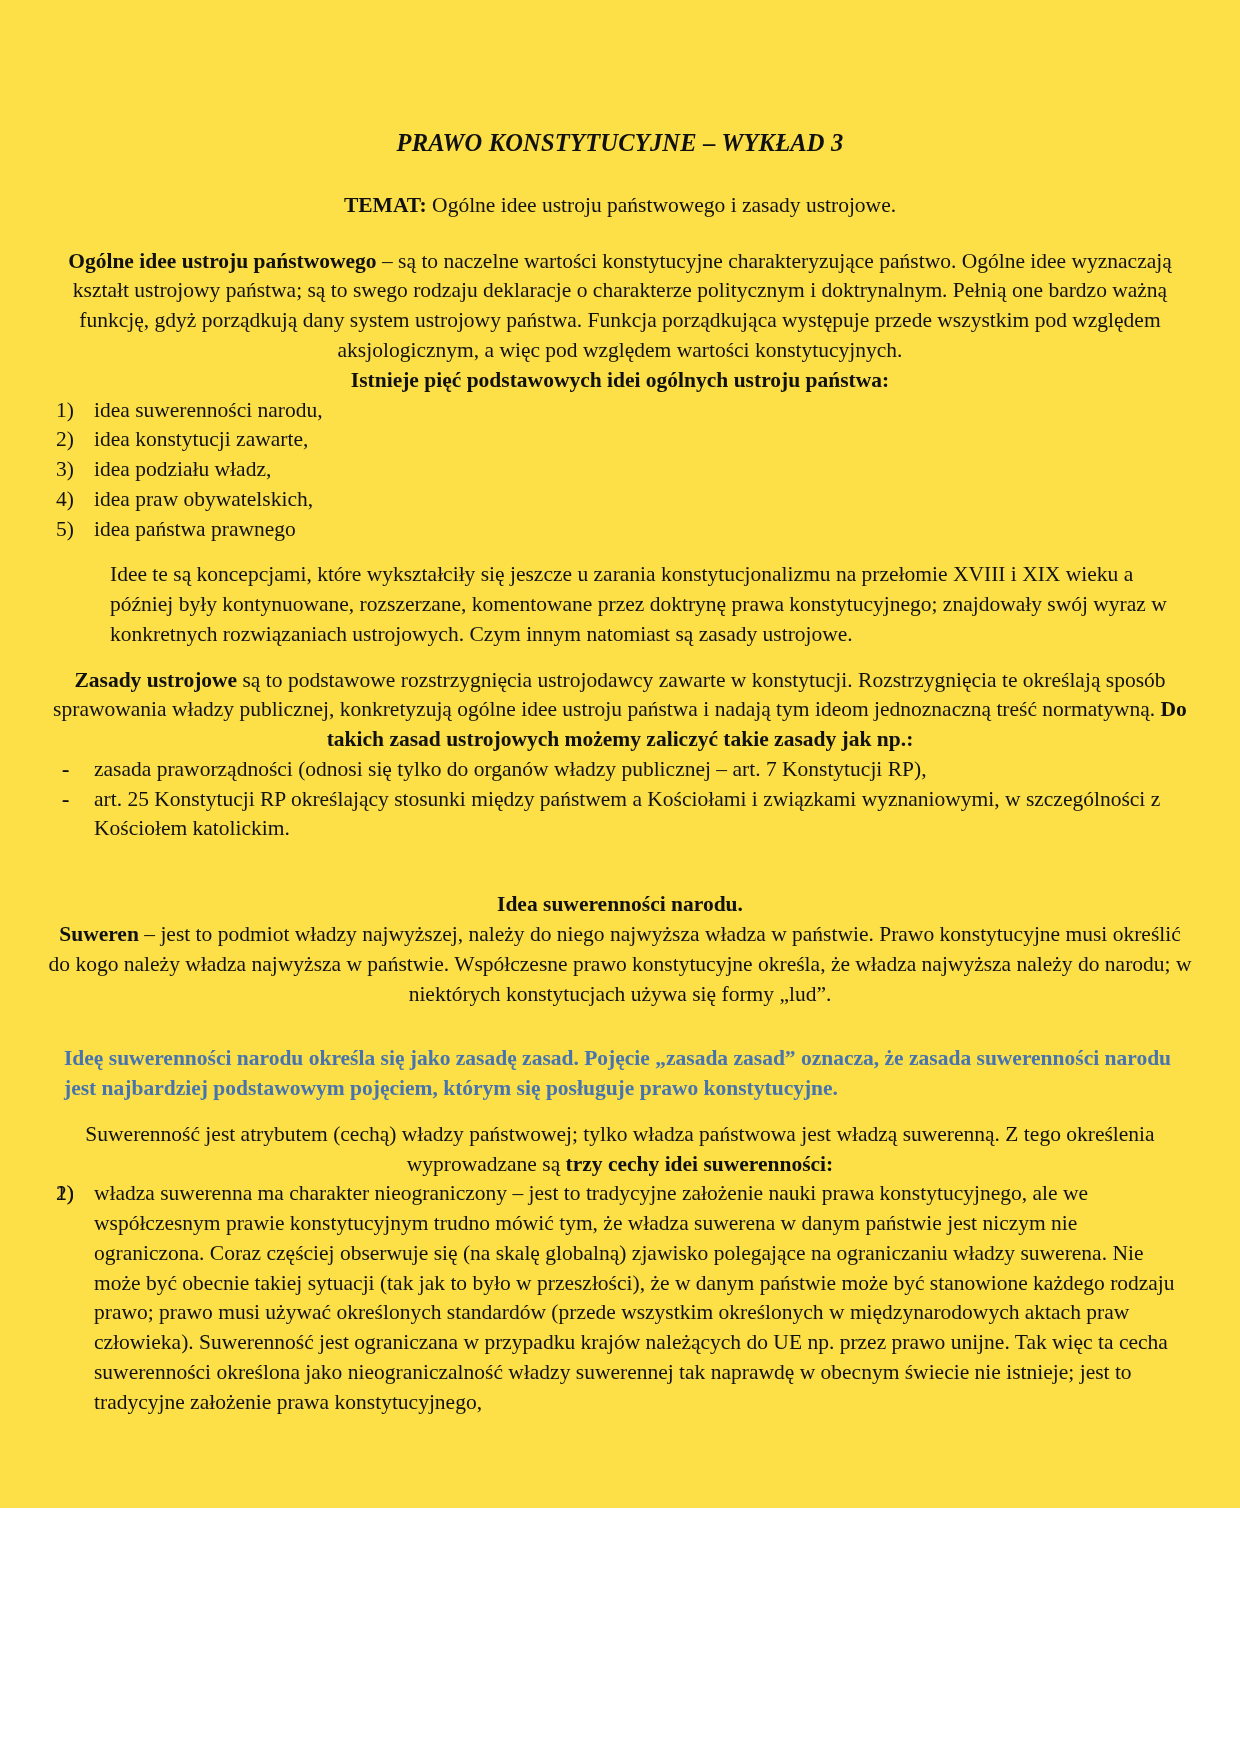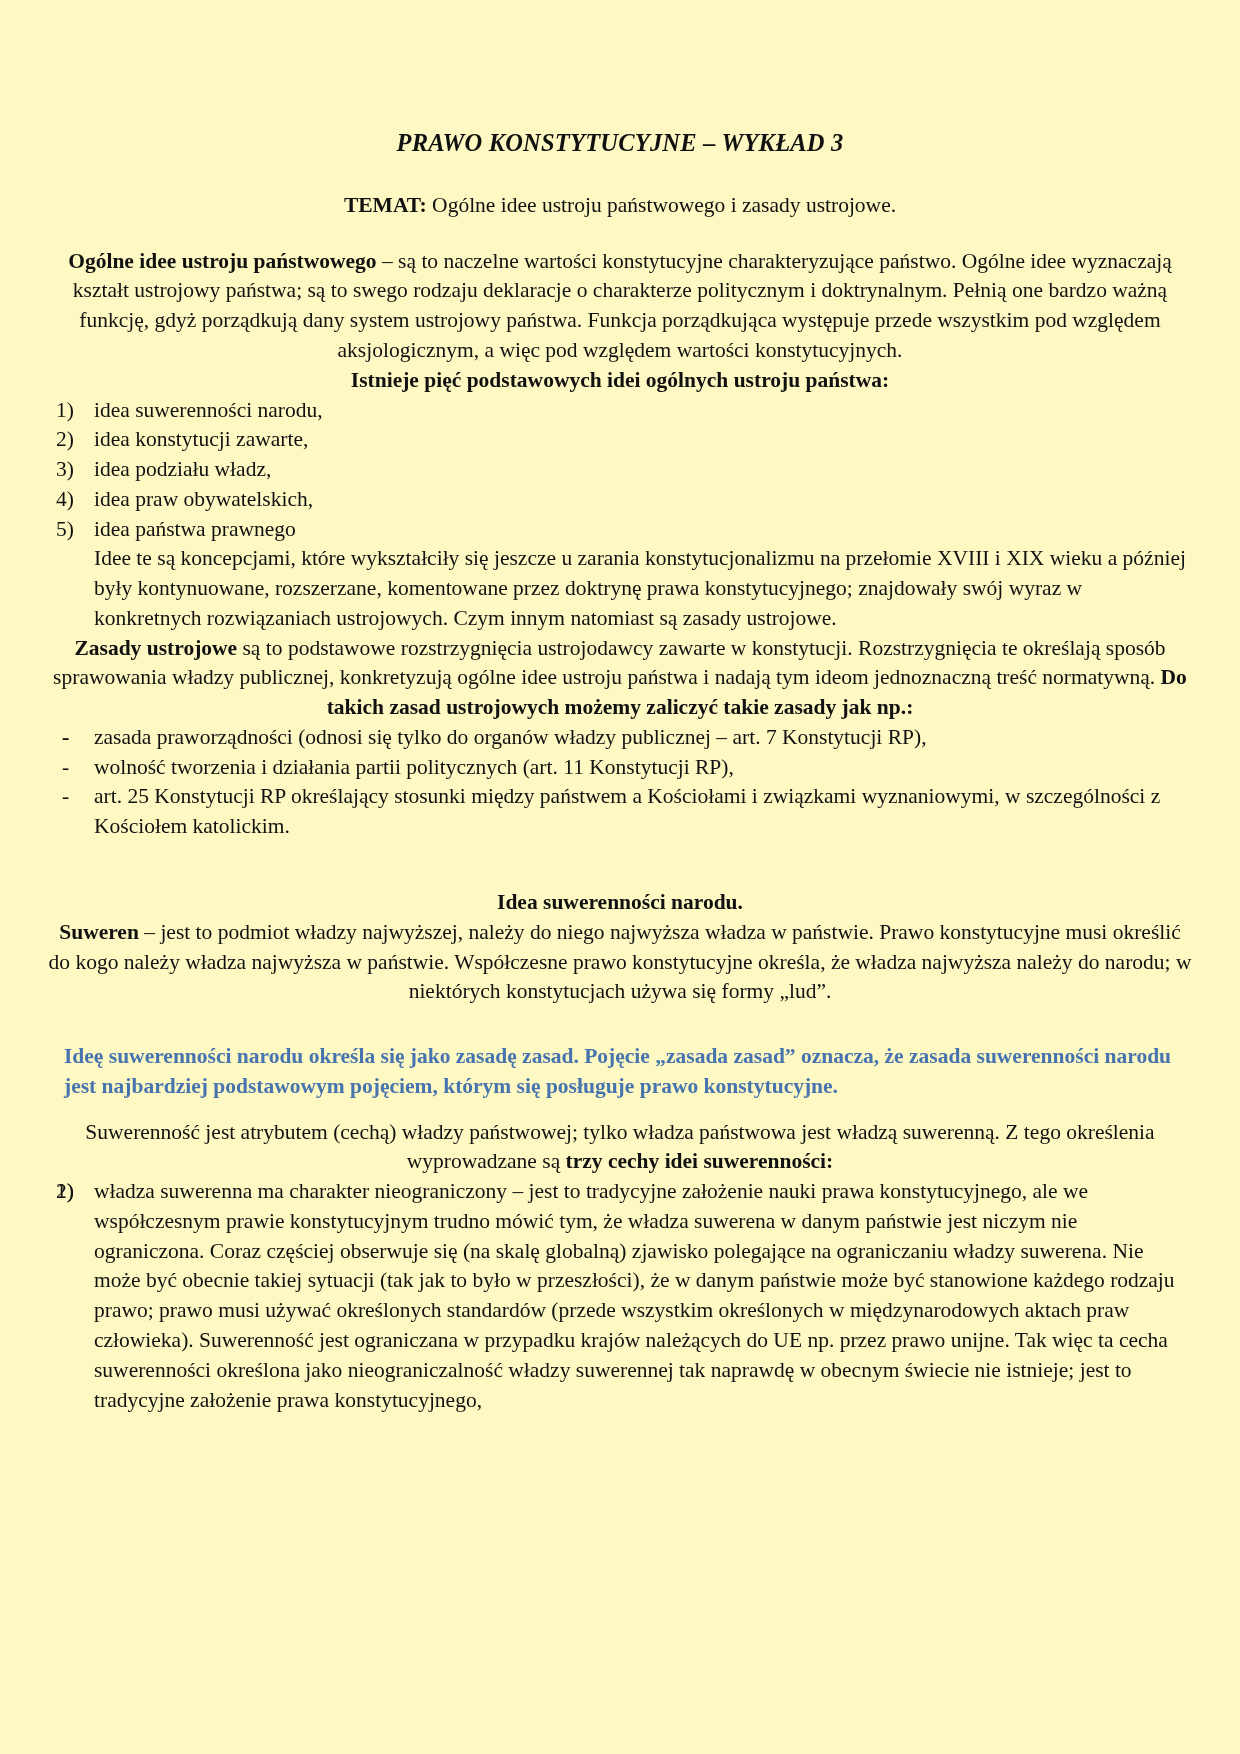--- a/index.html
+++ b/index.html
@@ -8,22 +8,22 @@
     padding: 0;
     background: #ffffff;
   }
   body {
     font-family: "Liberation Serif", "DejaVu Serif", serif;
     color: #111111;
   }
   .page {
     position: relative;
     width: 1240px;
-    height: 1754px;
-    background: #fef9c3;
+    height: 1508px;
+    background: #fde047;
     box-sizing: border-box;
     padding: 130px 48px 40px 48px;
     overflow: hidden;
   }
   .doc-title {
     text-align: center;
     font-weight: bold;
     font-style: italic;
     font-size: 24.5px;
     letter-spacing: 0.2px;
@@ -84,21 +84,21 @@
     position: absolute;
     left: 14px;
     top: 0;
     width: 24px;
   }
   
   .indented {
     padding-left: 46px;
     font-size: 21.5px;
     line-height: 1.385;
-    margin: 0;
+    margin: 16px;
   }
 </style>
 </head>
 <body>
 
 <div class="page">
 
   <h1 class="doc-title">PRAWO KONSTYTUCYJNE – WYKŁAD 3</h1>
 
   <p class="para">
@@ -145,21 +145,20 @@
   <ul class="dash-list">
     <li>
       <span class="marker">-</span>
     </li>
     <li>
       <span class="marker">-</span>
       <span>zasada praworządności (odnosi się tylko do organów władzy publicznej – art. 7 Konstytucji RP),</span>
     </li>
     <li>
       <span class="marker">-</span>
-      <span>wolność tworzenia i działania partii politycznych (art. 11 Konstytucji RP),</span>
     </li>
     <li>
       <span class="marker">-</span>
       <span>art. 25 Konstytucji RP określający stosunki między państwem a Kościołami i związkami wyznaniowymi, w szczególności z Kościołem katolickim.</span>
     </li>
   </ul>
 
   <div class="gap-lg"></div>
 
   <p class="para b">Idea suwerenności narodu.</p>

